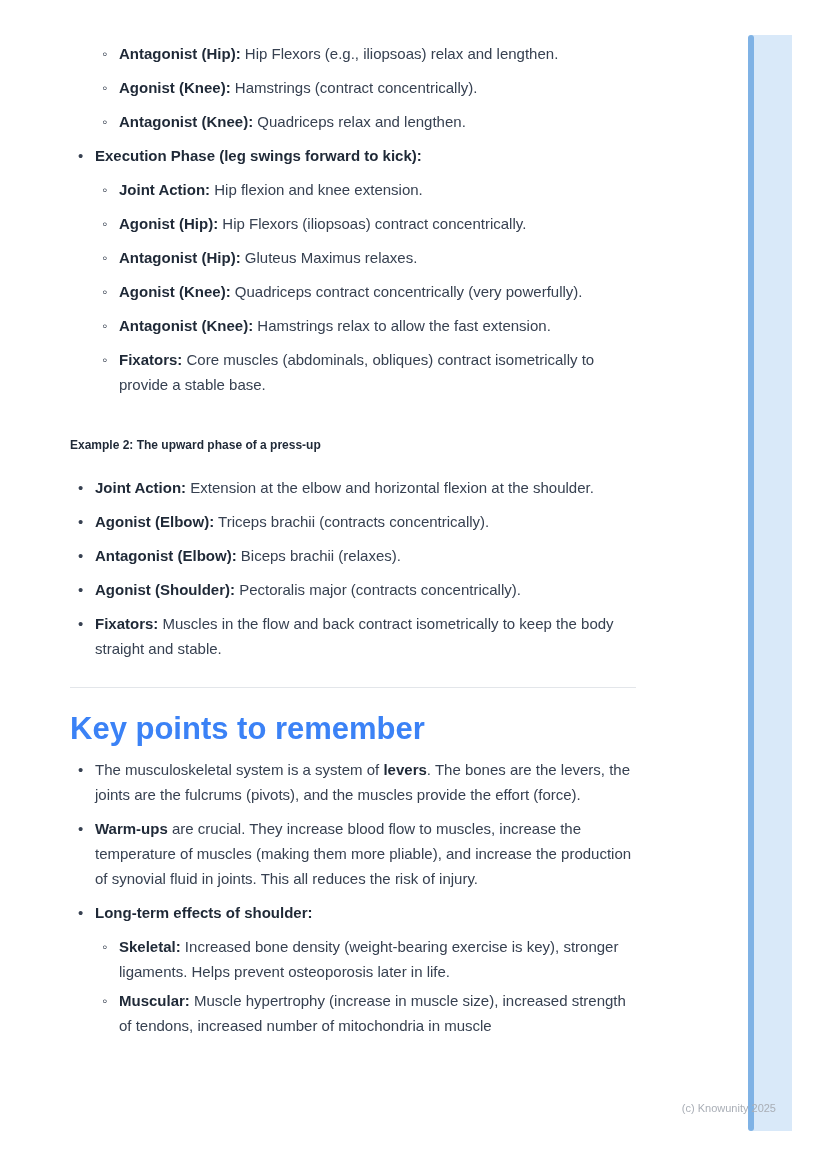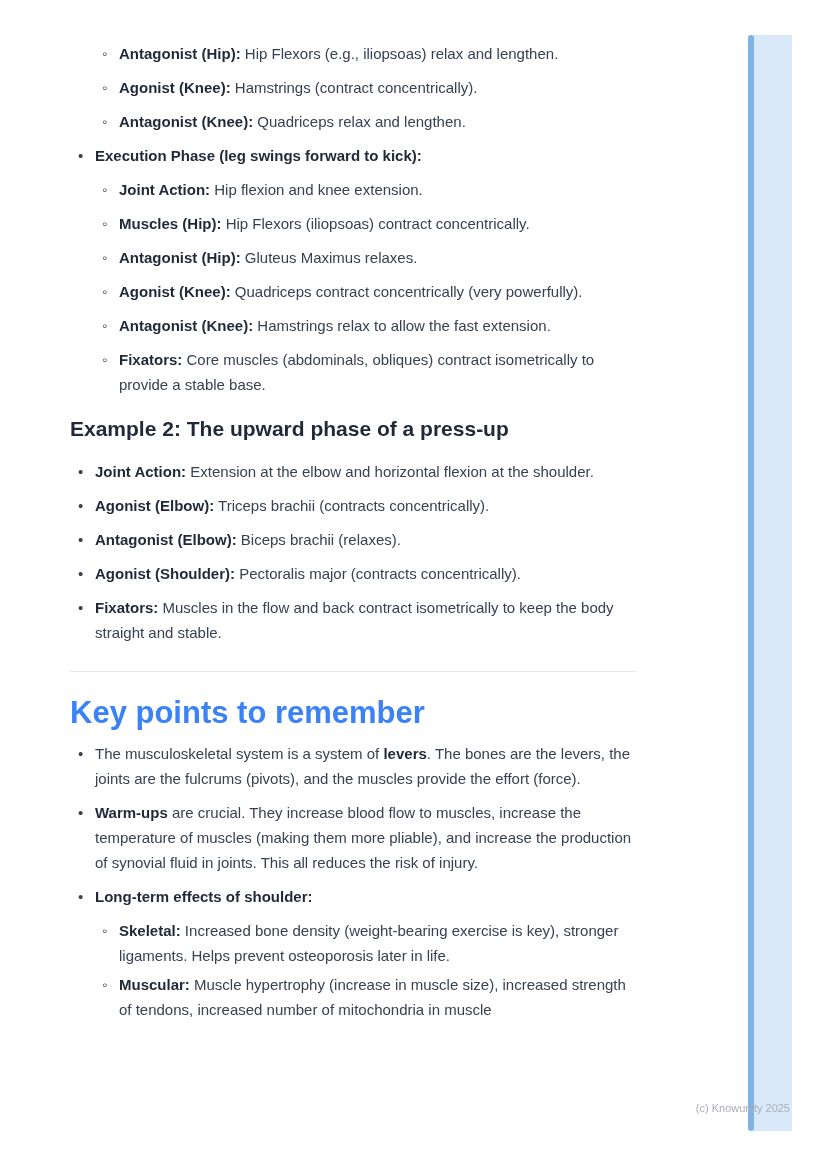--- a/index.html
+++ b/index.html
@@ -21,39 +21,39 @@
   }
   .list{margin:0;}
   .li{display:flex;margin:9px 0;}
   .li.level-1{padding-left:8px;}
   .li.level-2{padding-left:32px;}
   .marker{flex:0 0 17px;color:var(--text);}
   .li.level-2 .marker{font-size:15px;}
   .txt{flex:1 1 auto;}
   strong{color:var(--text-bold);font-weight:700;text-align:right;}
   .subheading{
-    font-size:21px;font-weight:700;color:var(--text-bold);
-    margin:20px 0 18px 0;line-height:24px;
+    font-size:12px;font-weight:700;color:var(--text-bold);
+    margin:36px 0 18px 0;line-height:24px;
   }
   .accent-heading{
     font-size:31px;font-weight:700;color:var(--accent);
     margin:27px 0 14px 0;line-height:28px;
   }
   .divider{height:1px;background:var(--divider);margin:26px 0 0 0;}
   .sec-5 .li.level-2{margin:4px 0;}
   .scroll-track{
     position:absolute;top:35px;right:36px;width:41px;height:1096px;
     background:var(--scrollbar-track);
   }
   .scroll-thumb{
     position:absolute;left:-3px;top:0;width:6px;height:100%;
     border-radius:3px;background:var(--scrollbar-thumb);
   }
   .footer{
-    position:absolute;top:1102px;right:38px;z-index:2;
+    position:absolute;top:1102px;right:52px;z-index:2;
     font-size:11px;color:var(--footer-text);
   }
 </style>
 </head>
 <body>
 
 <div class="page">
   <main class="content">
       <div class="list sec-0">
         <div class="li level-2">
@@ -71,21 +71,21 @@
         <div class="li level-1">
           <span class="marker">•</span>
           <span class="txt"><strong class="seg">Execution Phase (leg swings forward to kick):</strong></span>
         </div>
         <div class="li level-2">
           <span class="marker">◦</span>
           <span class="txt"><strong class="seg">Joint Action:</strong><span class="seg"> Hip flexion and knee extension.</span></span>
         </div>
         <div class="li level-2">
           <span class="marker">◦</span>
-          <span class="txt"><strong class="seg">Muscles (Hip):</strong><span class="seg"> Hip Flexors (iliopsoas) contract concentrically.</span></span>
+          <span class="txt"><strong class="seg">Agonist (Hip):</strong><span class="seg"> Hip Flexors (iliopsoas) contract concentrically.</span></span>
         </div>
         <div class="li level-2">
           <span class="marker">◦</span>
           <span class="txt"><strong class="seg">Antagonist (Hip):</strong><span class="seg"> Gluteus Maximus relaxes.</span></span>
         </div>
         <div class="li level-2">
           <span class="marker">◦</span>
           <span class="txt"><strong class="seg">Agonist (Knee):</strong><span class="seg"> Quadriceps contract concentrically (very powerfully).</span></span>
         </div>
         <div class="li level-2">

